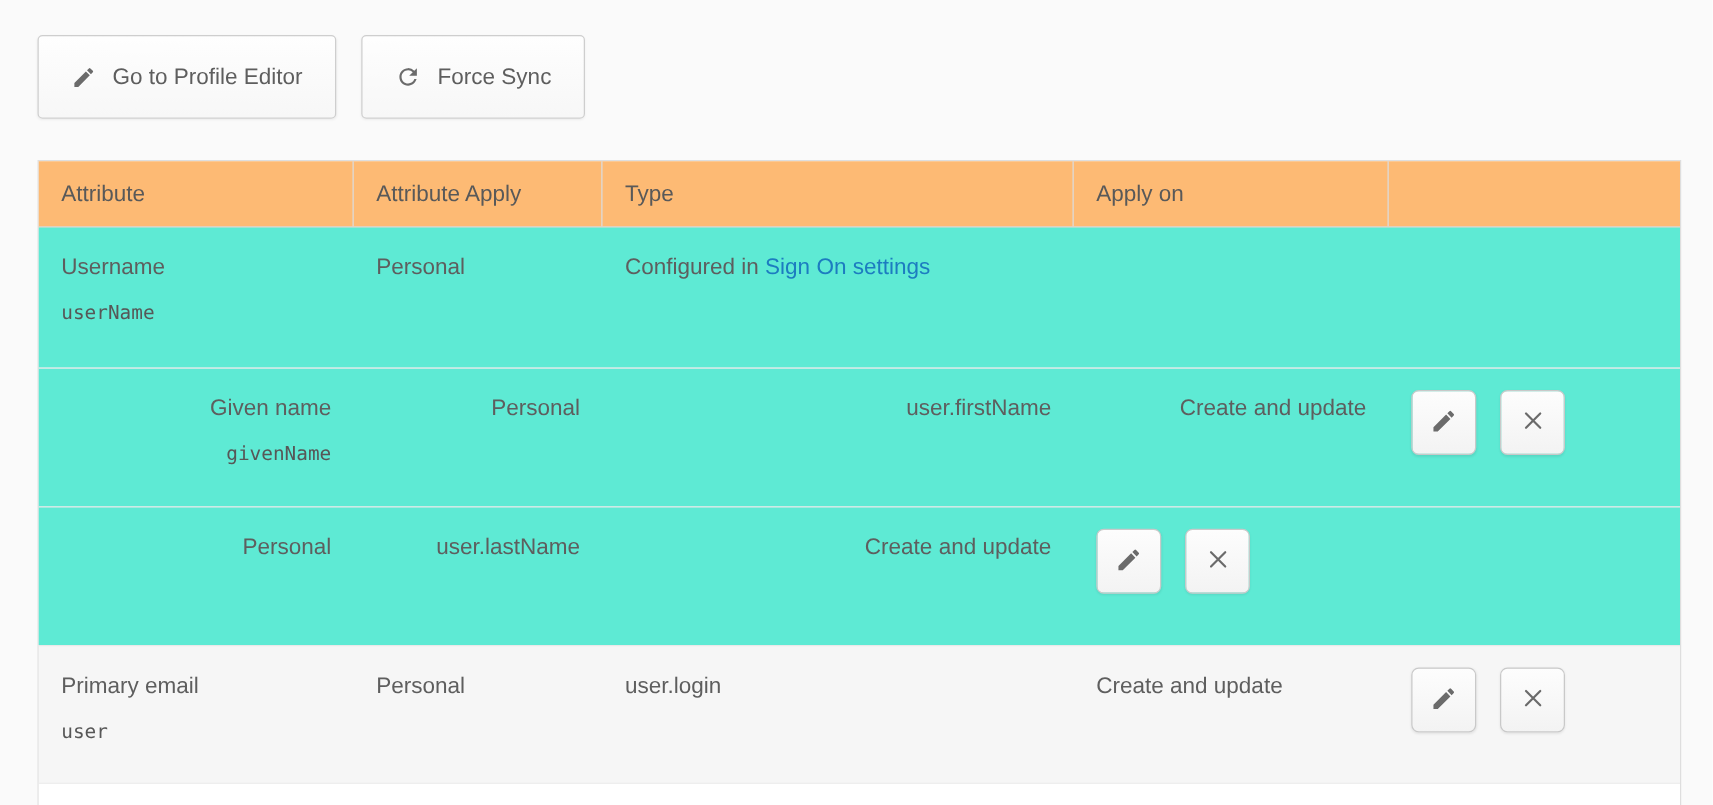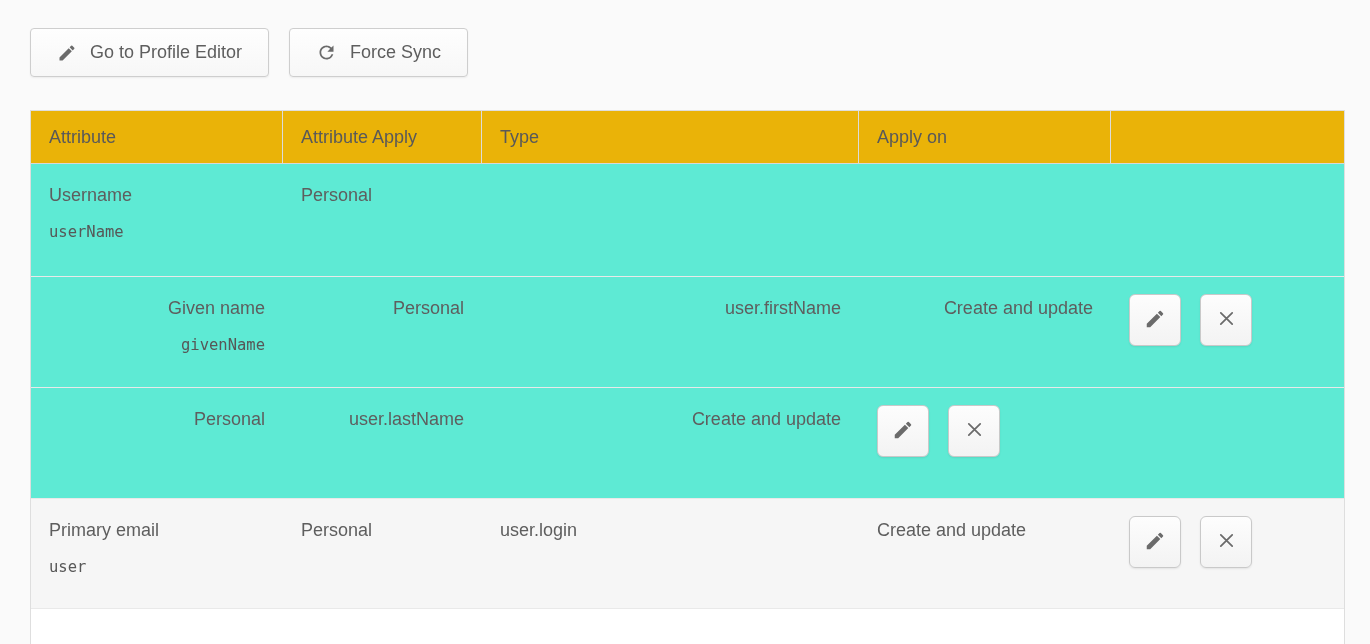--- a/index.html
+++ b/index.html
@@ -8,21 +8,21 @@
     background: #fafafa;
     font-family: "Liberation Sans", sans-serif;
     color: #5e5e5e;
   }
   .page { padding: 28px 25px 0 30px; }
 
   
   .toolbar { display: flex; gap: 20px; margin-bottom: 33px; }
   .btn {
     display: inline-flex; align-items: center; gap: 13px;
-    height: 49px; padding: 17px 26px;
+    height: 67px; padding: 17px 26px;
     font-family: "Liberation Sans", sans-serif;
     font-size: 18px; color: #5e5e5e;
     background: linear-gradient(#fefefe, #f7f7f7);
     border: 1px solid #cecece; border-radius: 4px;
     box-shadow: 0 1px 2px rgba(0,0,0,0.06);
     cursor: pointer; white-space: nowrap;
   }
   .btn .ico { display: flex; align-items: center; }
 
   
@@ -30,21 +30,21 @@
     width: 1315px;
     background: #ffffff;
     border: 1px solid #dedede;
   }
   .thead, .tr {
     display: grid;
     grid-template-columns: 252px 199px 377px 252px 1fr;
   }
   .thead {
     height: 53px;
-    background: #eab308;
+    background: #fdba74;
     border-bottom: 1px solid #d8d8d8;
   }
   .th {
     display: flex; align-items: center;
     padding-left: 18px;
     font-size: 18px; color: #595959;
     border-right: 1px solid #dcdcdc;
   }
   .th:last-child { border-right: none; }
 
@@ -108,20 +108,23 @@
       <div class="th">Apply on</div>
       <div class="th"></div>
     </div>
 
     <div class="tr h112">
       <div class="td">
         <div class="attr-label">Username</div>
         <div class="attr-var">userName</div>
       </div>
       <div class="td">Personal</div>
+      <div class="td">
+        <span>Configured in </span><a class="cell-link">Sign On settings</a>
+      </div>
       <div class="td"></div>
       <div class="td actions"></div>
     </div>
 
     <div class="tr h111">
       <div class="td">
         <div class="attr-label">Given name</div>
         <div class="attr-var">givenName</div>
       </div>
       <div class="td">Personal</div>

